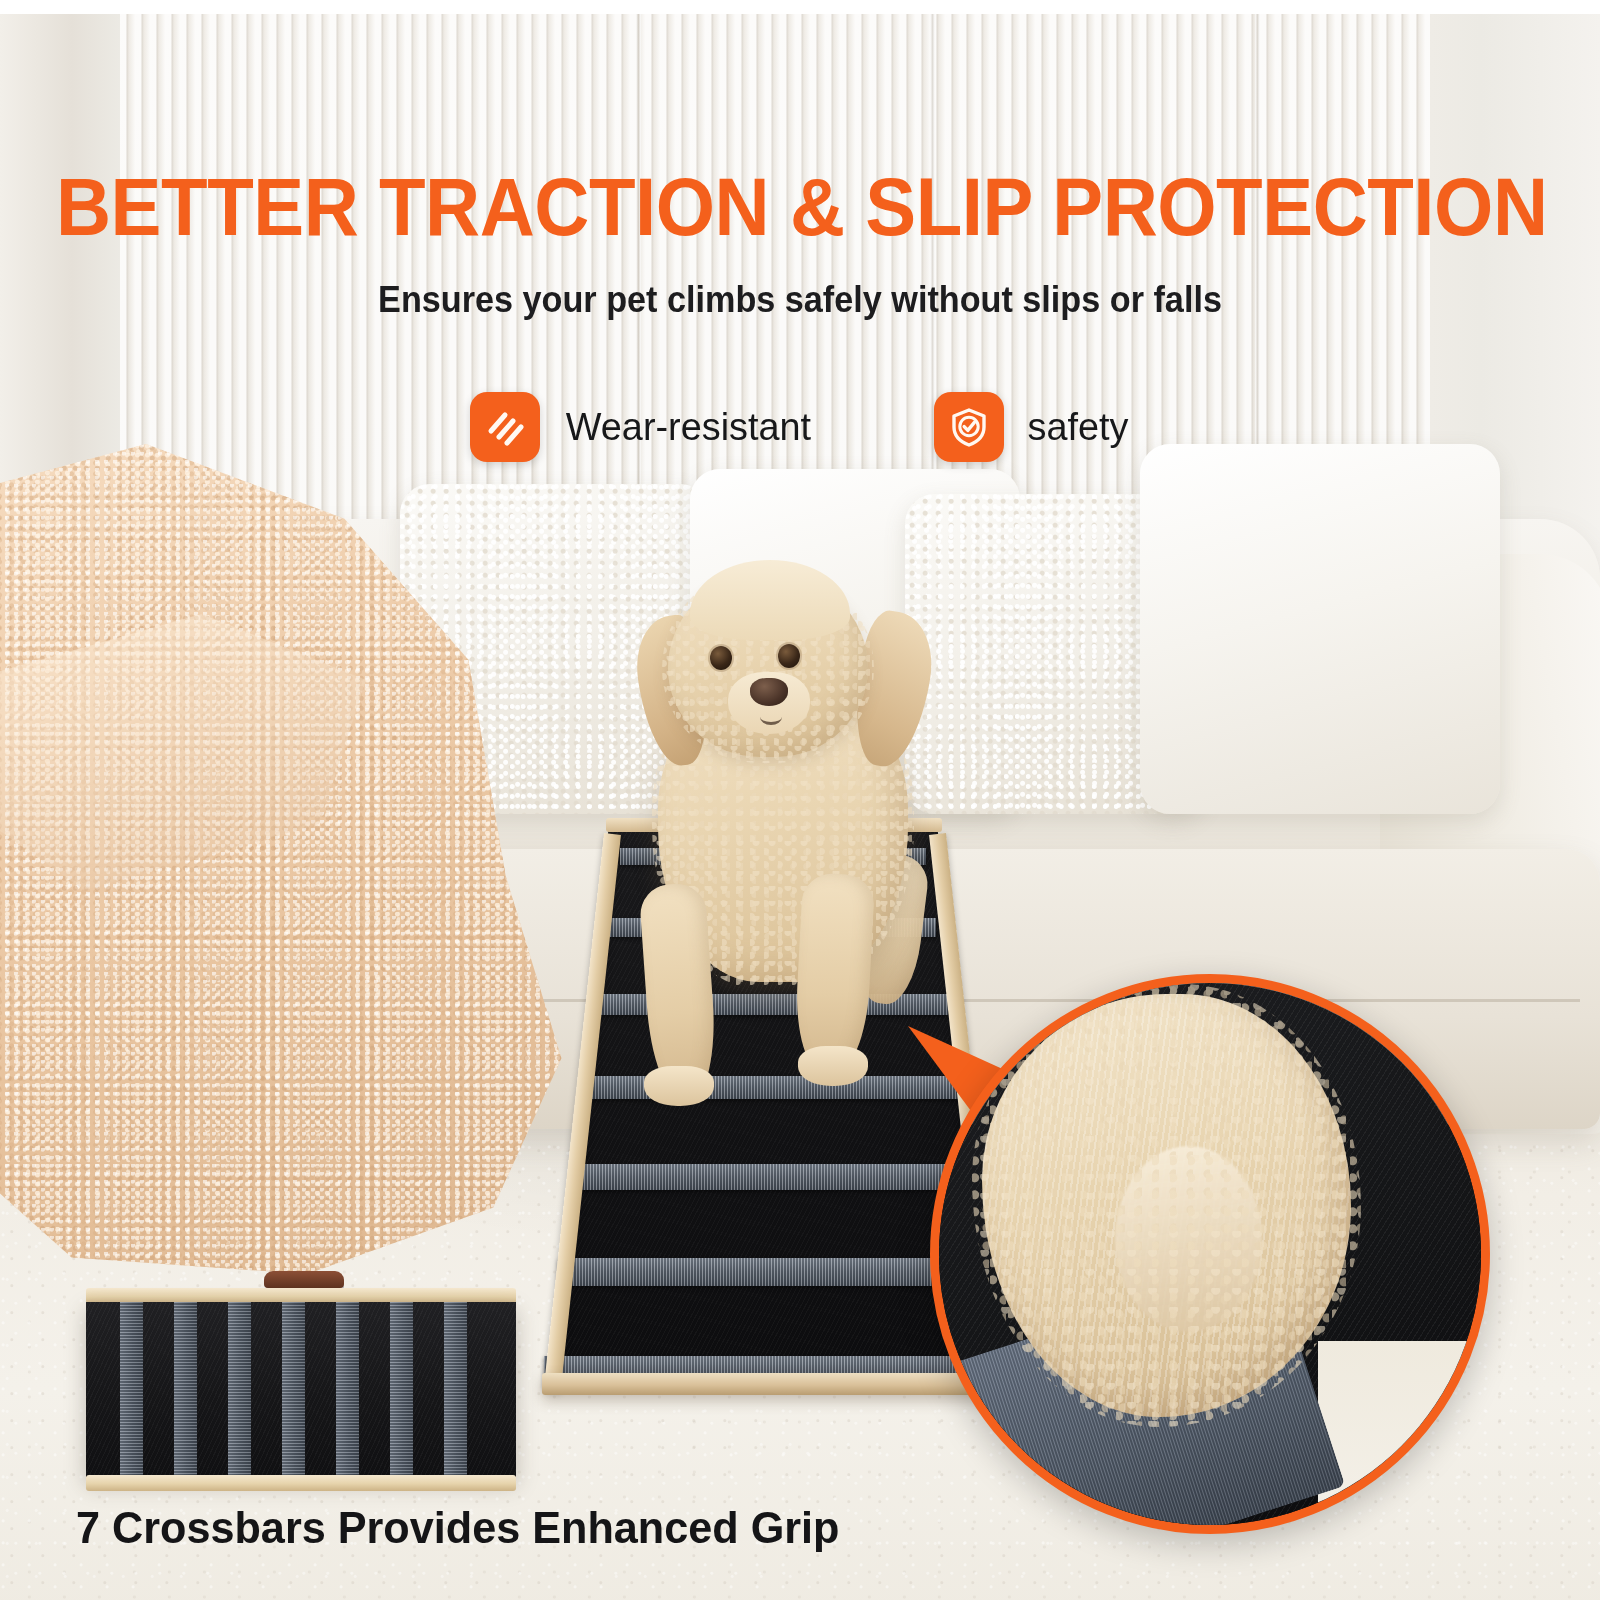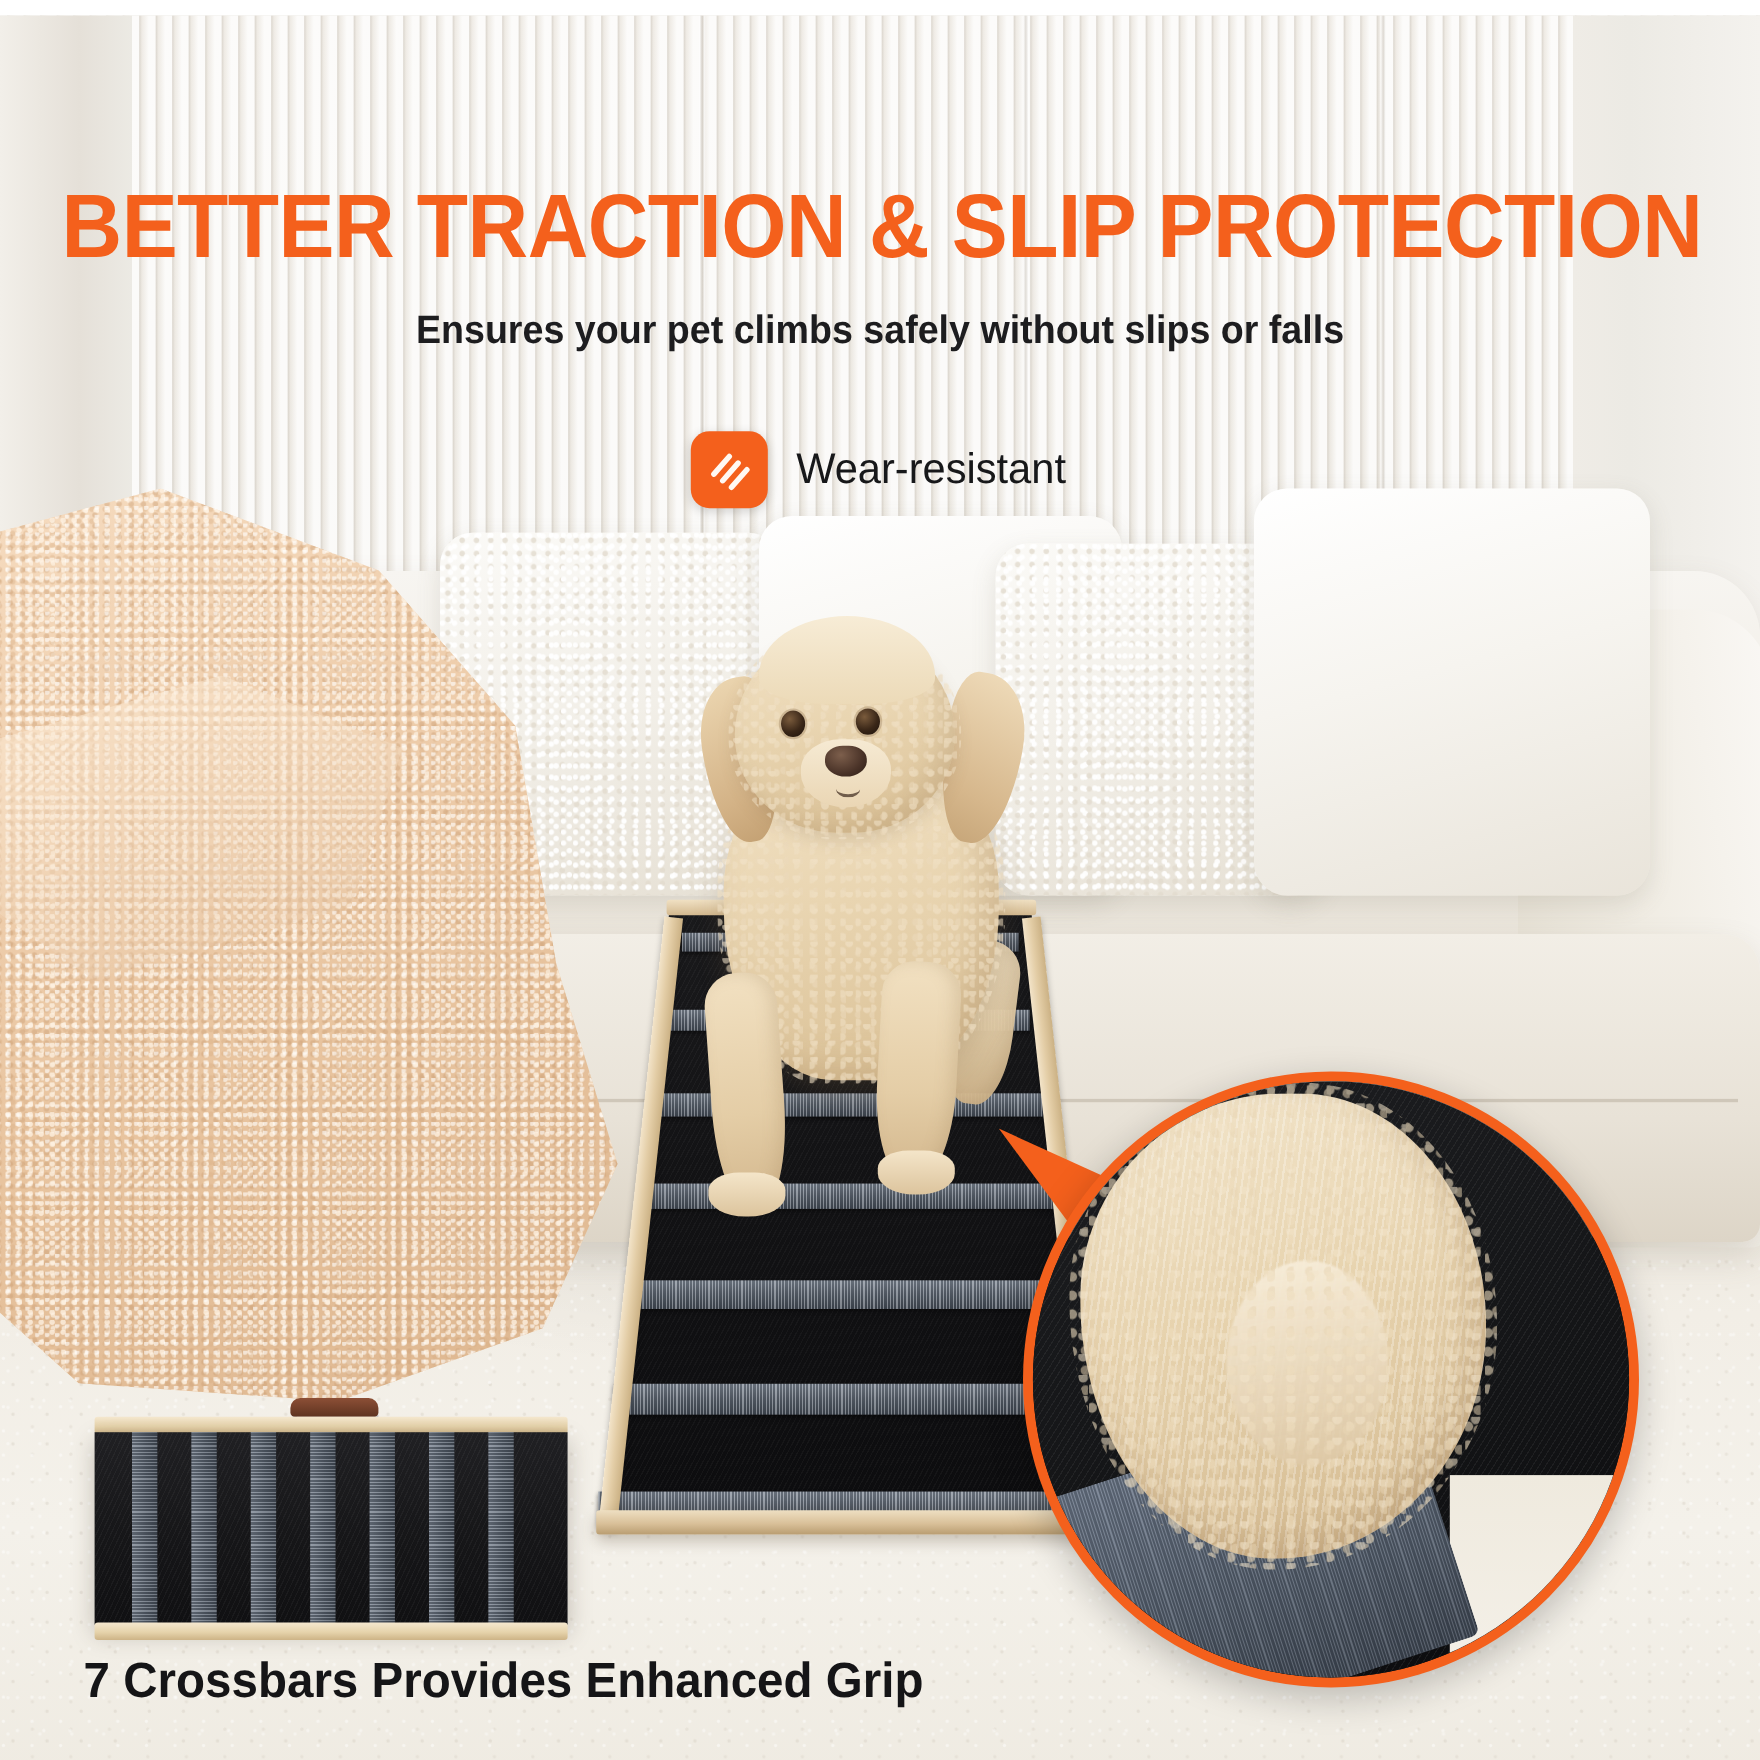--- a/index.html
+++ b/index.html
@@ -482,20 +482,30 @@
             <line x1="8" y1="26" x2="22" y2="10"></line>
             <line x1="16" y1="32" x2="30" y2="16"></line>
             <line x1="24" y1="38" x2="38" y2="22"></line>
           </g>
         </svg>
       </span>
       <span class="badge-label">Wear-resistant</span>
     </div>
 
 
+    <div class="badge">
+      <span class="badge-icon">
+        <svg width="44" height="44" viewBox="0 0 44 44">
+          <path d="M22 5 L37 11 V22 C37 31 30 37 22 40 C14 37 7 31 7 22 V11 Z" fill="none" stroke="#fff8f2" stroke-width="3.4" stroke-linejoin="round"></path>
+          <circle cx="22" cy="21.5" r="9.2" fill="none" stroke="#fff8f2" stroke-width="3"></circle>
+          <path d="M17.2 21.6 L20.8 25.4 L27.4 17.4" fill="none" stroke="#fff8f2" stroke-width="3.4" stroke-linecap="round" stroke-linejoin="round"></path>
+        </svg>
+      </span>
+      <span class="badge-label">safety</span>
+    </div>
 
   </div>
 
   <div class="callout">
     <div class="callout-pointer"></div>
     <div class="callout-ring">
       <div class="co-wall"></div>
       <div class="co-fabric"></div>
       <div class="co-floor"></div>
       <div class="co-carpet"></div>

